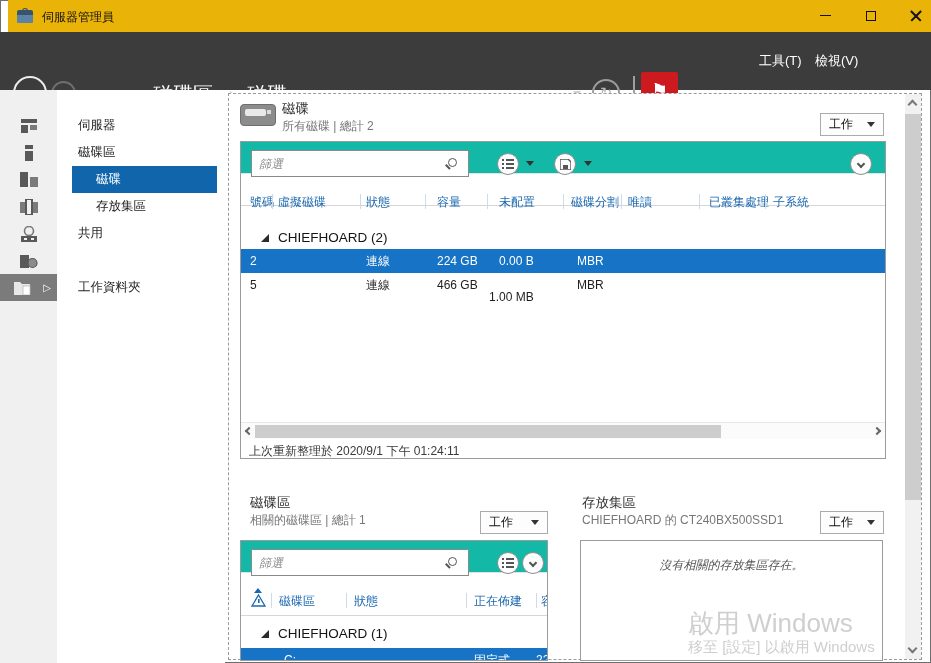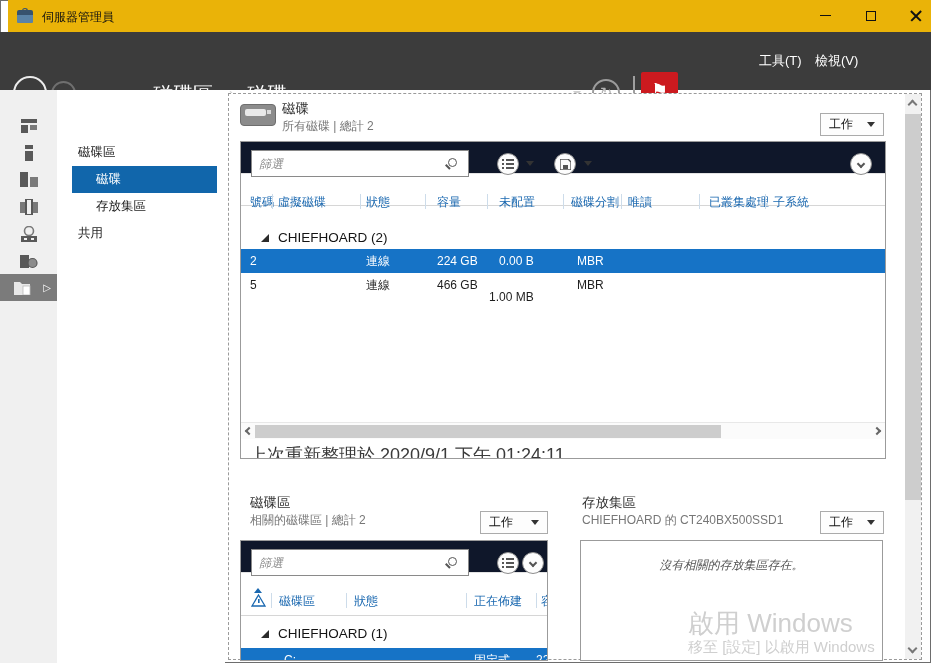--- a/index.html
+++ b/index.html
@@ -73,42 +73,42 @@
               justify-content:space-between; padding:0 8px; font-size:12px; color:#111; }
   #disk-hicon { left:240px; top:104px; width:36px; height:22px; background:#8c8c8c; border-radius:4px; border:1px solid #6e6e6e; }
   #disk-hicon .slot { position:absolute; left:4px; top:4px; width:21px; height:7px; background:#e9e9e9; border-radius:2px; }
   #disk-hicon .led { position:absolute; right:4px; top:5px; width:4px; height:4px; background:#dcdcdc; }
 
   
   .panelbox { border:1px solid #9b9b9b; background:#fff; overflow:hidden; }
   #disks-box { left:240px; top:141px; width:646px; height:318px; }
   #vols-box { left:240px; top:540px; width:308px; height:121px; }
   #pool-box { left:580px; top:540px; width:303px; height:121px; }
-  .toolstrip { position:absolute; left:0; top:0; right:0; height:32px; background:#0f172a; border-bottom:1px solid #e3e3e3; }
+  .toolstrip { position:absolute; left:0; top:0; right:0; height:32px; background:#14b8a6; border-bottom:1px solid #e3e3e3; }
   .filter { position:absolute; left:10px; top:8px; width:218px; height:27px; border:1px solid #8a8a8a; background:#fff;
             font-family:"Liberation Sans",sans-serif; font-size:12px; padding:0 26px 0 7px; color:#333; }
   .filter::placeholder { font-style:italic; color:#8a8a8a; opacity:1; }
   .mag { position:absolute; width:9px; height:9px; border:1.6px solid #555; border-radius:50%; }
   .mag::after { content:""; position:absolute; left:-4px; top:7px; width:6px; height:1.6px; background:#555; transform:rotate(45deg); }
   .cbtn { position:absolute; width:22px; height:22px; border:1px solid #8e8e8e; border-radius:50%; background:#fdfdfd;
           display:flex; align-items:center; justify-content:center; }
   .cbtn .chev { border-color:#555; width:6px; height:6px; }
   
   .colhdr { position:absolute; font-size:12px; color:#1a68b0; white-space:nowrap; }
   .colsep { position:absolute; width:1px; height:15px; background:#cddcea; }
   .grouprow { position:absolute; font-size:13.5px; color:#141414; white-space:nowrap; }
   .expander { display:inline-block; width:0; height:0; border-bottom:8px solid #2b2b2b; border-left:8px solid transparent; margin-right:9px; }
   .drow { position:absolute; left:0; right:0; height:24px; line-height:24px; }
   .drow.sel { background:#1673c6; color:#fff; }
   .drow span { position:absolute; white-space:nowrap; }
   
   #hscroll { position:absolute; left:0; top:280px; width:644px; height:17px; background:#fbfbfb; border-top:1px solid #e8e8e8; }
   #hscroll .thumb { position:absolute; left:14px; top:2px; width:466px; height:13px; background:#cdcdcd; }
   #hscroll .chev { border-color:#666; width:6px; height:6px; position:absolute; top:5px; }
-  #disks-status { position:absolute; left:8px; top:301px; color:#3a3a3a; font-size:18px; }
+  #disks-status { position:absolute; left:8px; top:301px; color:#3a3a3a; font-size:12px; }
 
   
   .sort-asc { width:0; height:0; border-left:4px solid transparent; border-right:4px solid transparent; border-bottom:5px solid #1a68b0; }
   
   #pool-empty { position:absolute; left:0; right:0; top:16px; text-align:center; font-style:italic; color:#555; }
 
   
   #wm1 { left:688px; top:606px; font-size:26px; color:#cfcfcf; pointer-events:none; }
   #wm2 { left:688px; top:638px; font-size:15px; color:#cfcfcf; pointer-events:none; }
   .z { z-index:5; }
@@ -212,24 +212,26 @@
   <div class="irow" id="irow-6" style="top:184px">
     <svg width="18" height="15">
         <path d="M0 2 h6 l2 2 h8 v11 h-16 z" fill="#e8e8e8"></path>
         <rect x="9" y="6" width="7" height="9" fill="#fff" stroke="#bbb" stroke-width="0.8"></rect>
       </svg>
     <span class="expand-glyph">▷</span>
   </div>
 </div>
 
 <div class="abs" id="sidebar">
+  <div class="srow" style="top:22px">伺服器</div>
   <div class="srow" style="top:49px">磁碟區</div>
   <div class="srow sub sel" style="top:76px">磁碟</div>
   <div class="srow sub" style="top:103px">存放集區</div>
   <div class="srow" style="top:130px">共用</div>
+  <div class="srow" style="top:184px">工作資料夾</div>
 </div>
 
 <div class="abs" id="content-border"></div>
 
 <div class="abs" id="disk-hicon">
     <div class="slot"></div>
     <div class="led"></div>
   </div>
 <div class="abs ptitle" style="left:282px; top:100px;">磁碟</div>
 <div class="abs psub" style="left:282px; top:118px;">所有磁碟 | 總計 2</div>
@@ -312,21 +314,21 @@
 
   <div id="hscroll">
     <div class="chev left" style="left:5px;"></div>
     <div class="thumb"></div>
     <div class="chev right" style="right:5px;"></div>
   </div>
   <div id="disks-status">上次重新整理於 2020/9/1 下午 01:24:11</div>
 </div>
 
 <div class="abs ptitle" style="left:250px; top:494px;">磁碟區</div>
-<div class="abs psub" style="left:250px; top:512px;">相關的磁碟區 | 總計 2</div>
+<div class="abs psub" style="left:250px; top:512px;">相關的磁碟區 | 總計 1</div>
 <div class="abs tasksbtn" style="left:480px; top:511px; width:68px; height:23px;">
   <span>工作</span>
     <div class="caret"></div>
 </div>
 
 <div class="abs panelbox" id="vols-box">
   <div class="toolstrip">
     <input class="filter" placeholder="篩選" style="">
     <div class="mag" style="left:207px; top:16px;"></div>
     <div class="cbtn" style="left:256px; top:11px;">

